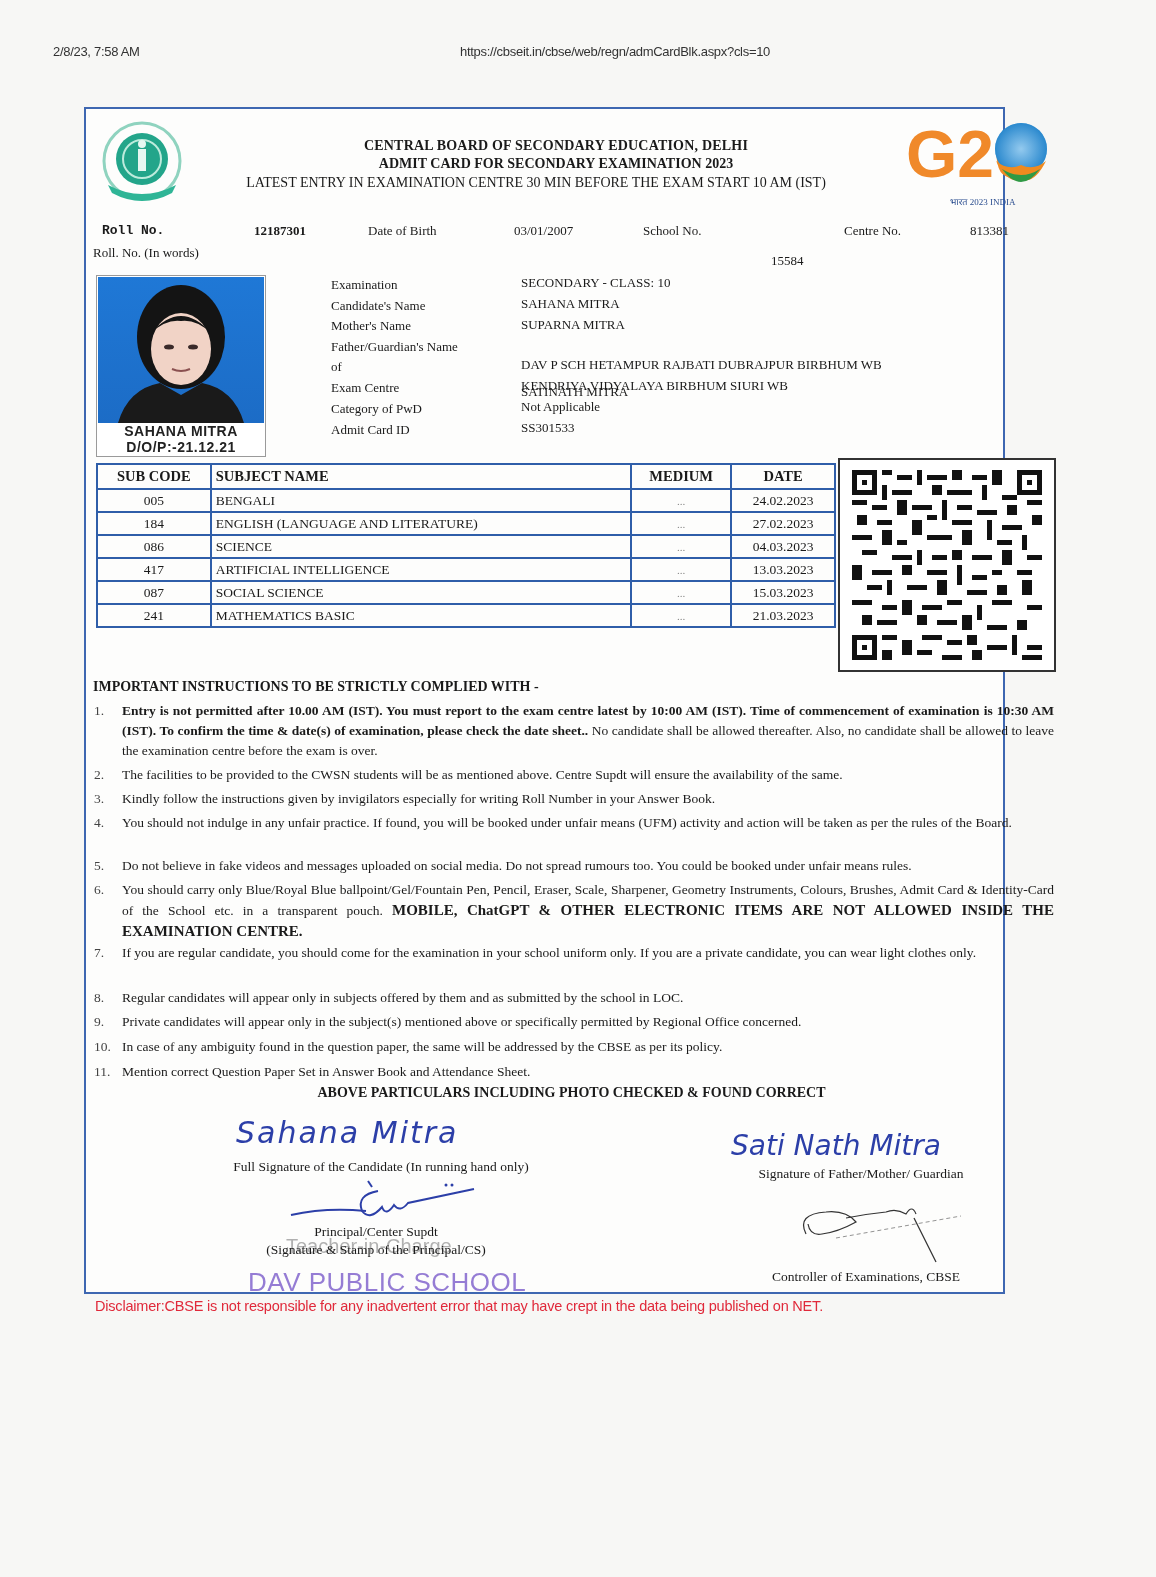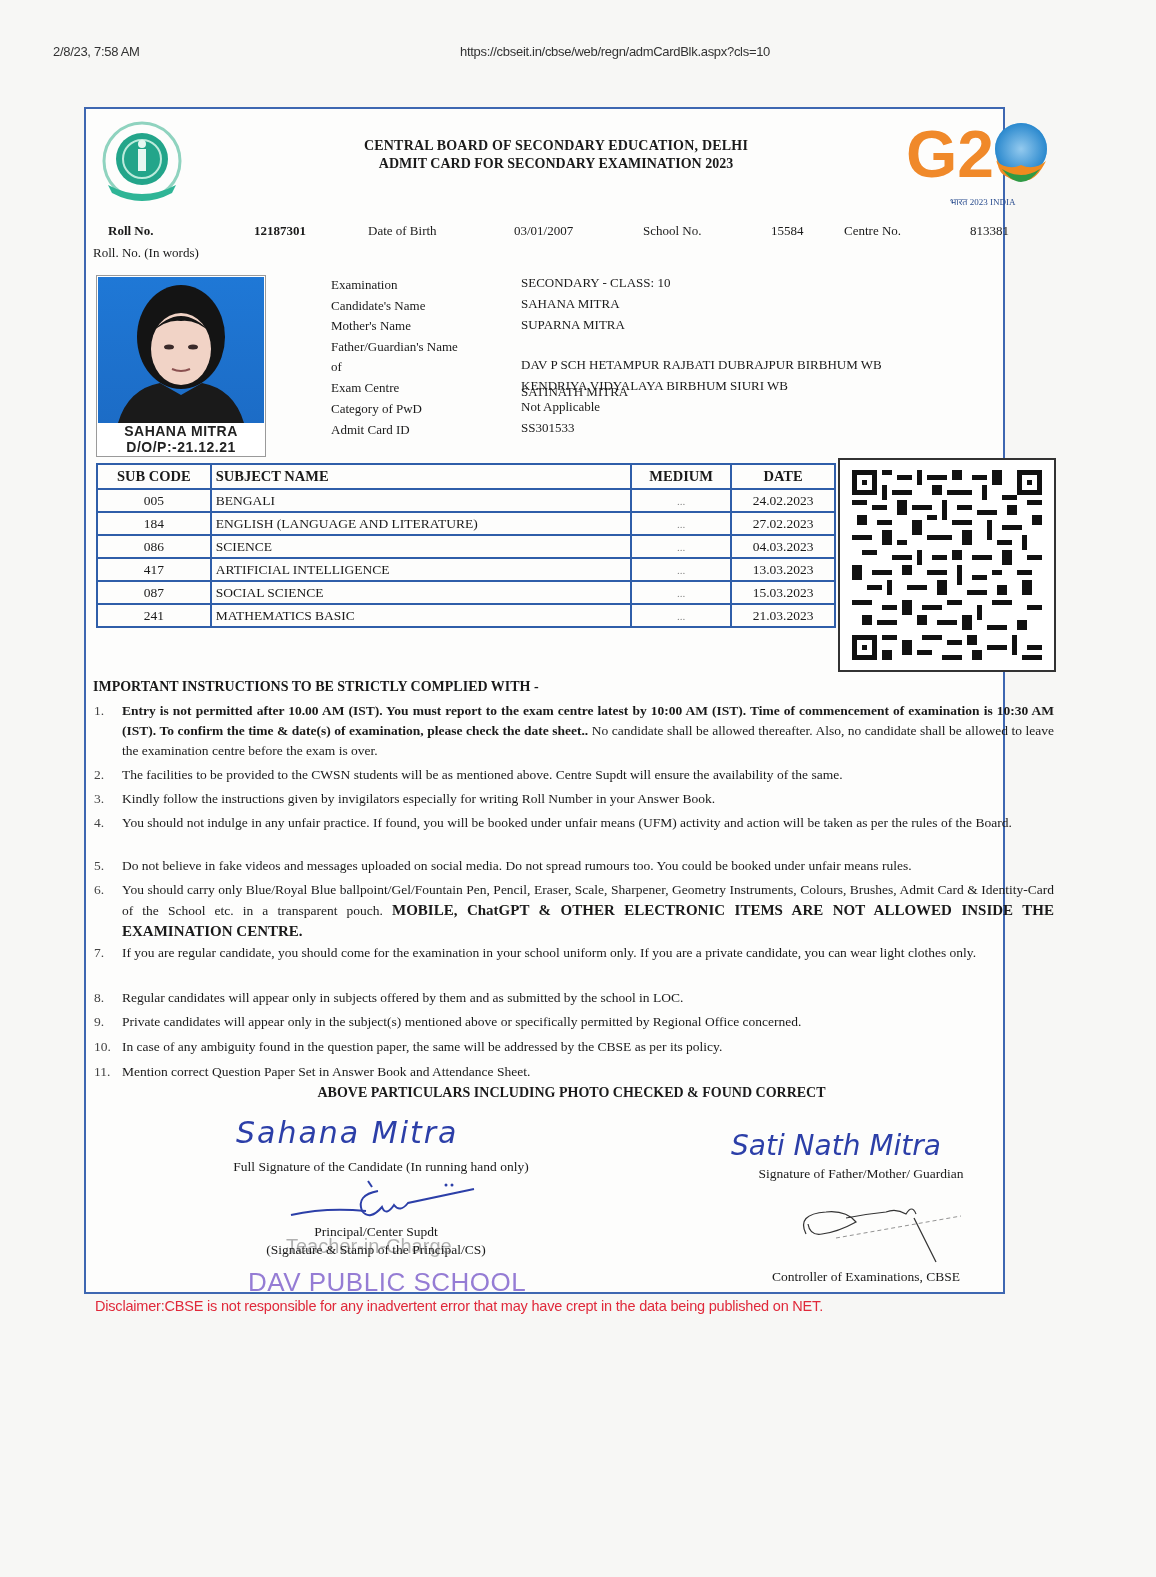--- a/index.html
+++ b/index.html
@@ -77,45 +77,46 @@
       <circle cx="48" cy="40" r="19" fill="none" stroke="#bdebdc" stroke-width="2"></circle>
       <rect x="44" y="30" width="8" height="22" fill="#e6f7f1"></rect>
       <circle cx="48" cy="25" r="4" fill="#e6f7f1"></circle>
       <path d="M14 66 Q48 84 82 66 L78 74 Q48 90 18 74 Z" fill="#2fb596"></path>
     </svg>
   </div>
 
   <div class="hdr">
     <div class="t1">CENTRAL BOARD OF SECONDARY EDUCATION, DELHI</div>
     <div class="t2">ADMIT CARD FOR SECONDARY EXAMINATION 2023</div>
+    <div class="t3">LATEST ENTRY IN EXAMINATION CENTRE 30 MIN BEFORE THE EXAM START 10 AM (IST)</div>
   </div>
 
   <div class="logo-g20">
     <svg width="148" height="96" viewBox="0 0 148 96">
       <text x="2" y="62" font-family="Liberation Sans, sans-serif" font-size="66" font-weight="bold" fill="#f0892a">G20</text>
       <circle cx="117" cy="34" r="26" fill="#3a9bdc"></circle>
       <circle cx="117" cy="34" r="26" fill="url(#g)" opacity="0.6"></circle>
       <defs>
           <radialGradient id="g">
             <stop offset="0" stop-color="#cfe9fb"></stop>
             <stop offset="1" stop-color="#1f7cc4"></stop>
           </radialGradient>
         </defs>
       <path d="M92 46 Q104 70 117 64 Q130 70 142 46 Q130 56 117 50 Q104 56 92 46Z" fill="#ef8a1f"></path>
       <path d="M98 54 Q117 80 136 54 Q117 66 98 54Z" fill="#2f9a45"></path>
       <text x="46" y="90" font-family="Liberation Serif, serif" font-size="9" fill="#2a4d8f">भारत 2023 INDIA</text>
     </svg>
   </div>
 
-  <span class="rowinfo b" style="left:22px;">Roll No.</span>
+  <span class="rowinfo b" style="left:16px;font-family:Liberation Mono, monospace;">Roll No.</span>
   <span class="rowinfo b" style="left:168px;">12187301</span>
   <span class="rowinfo" style="left:282px;">Date of Birth</span>
   <span class="rowinfo" style="left:428px;">03/01/2007</span>
   <span class="rowinfo" style="left:557px;">School No.</span>
-  <span class="rowinfo" style="left:685px;">15584</span>
+  <span class="rowinfo" style="left:685px;margin-top:30px;">15584</span>
   <span class="rowinfo" style="left:758px;">Centre No.</span>
   <span class="rowinfo" style="left:884px;">813381</span>
 
   <span class="rowwords" style="left:7px;">Roll. No. (In words)</span>
 
   <div class="photo">
     <div class="photo-img">
       <svg width="166" height="146" viewBox="0 0 166 146">
         <ellipse cx="83" cy="60" rx="44" ry="52" fill="#141414"></ellipse>
         <ellipse cx="83" cy="72" rx="30" ry="36" fill="#f1d3c6"></ellipse>

